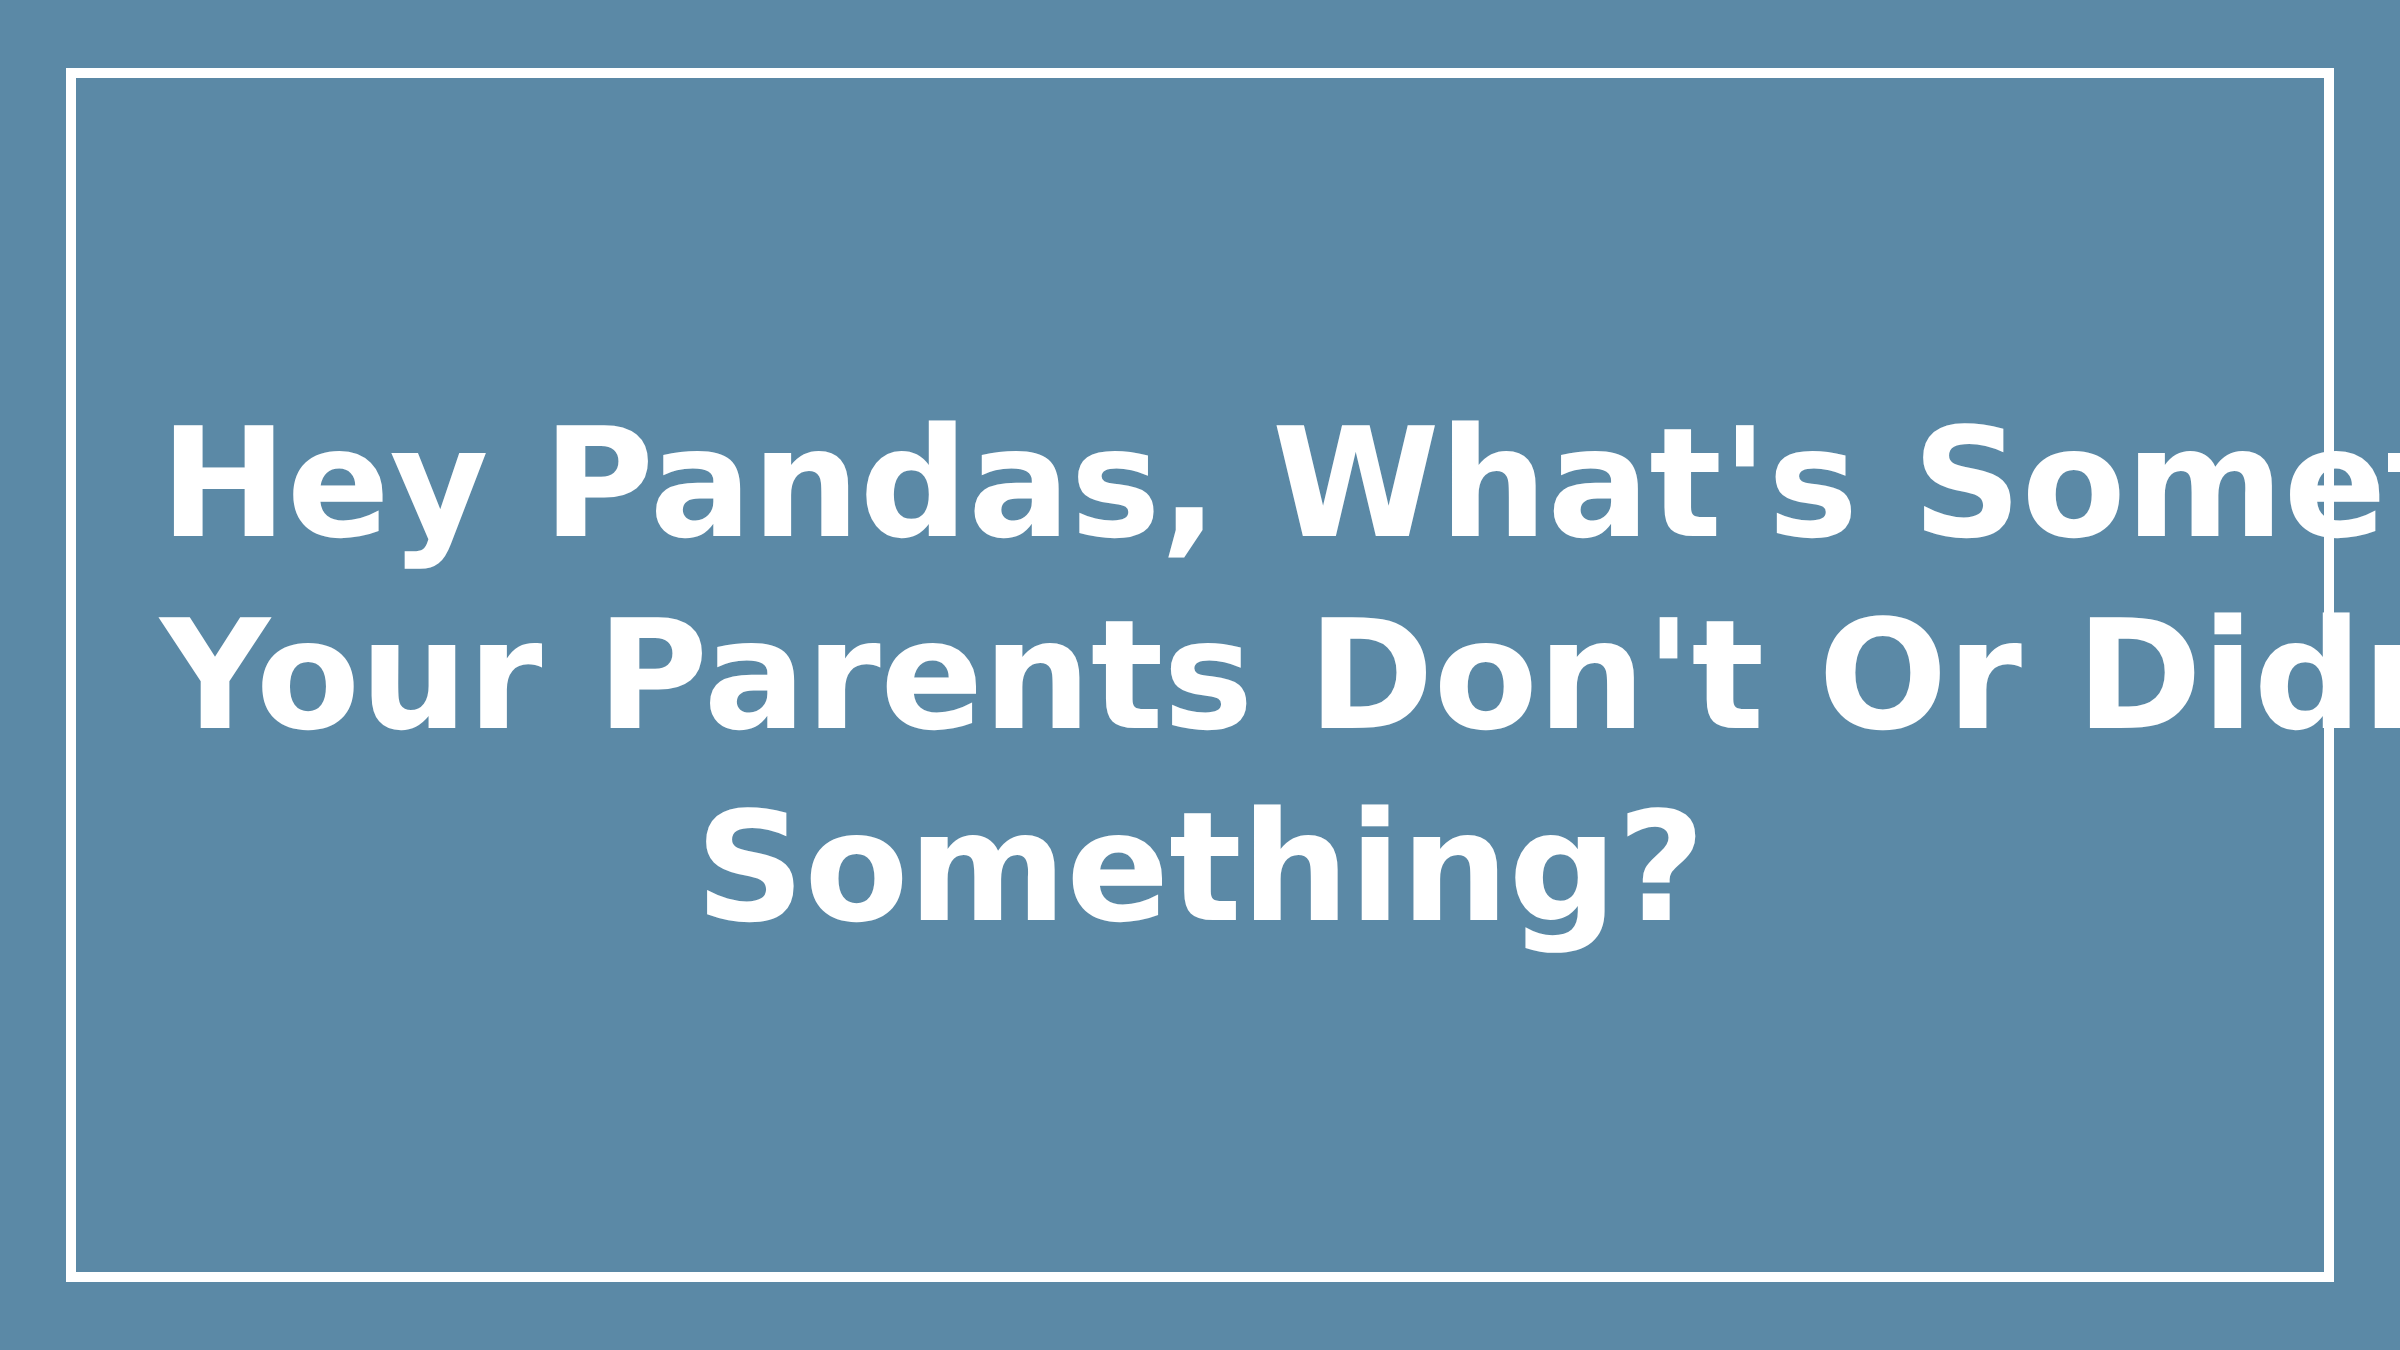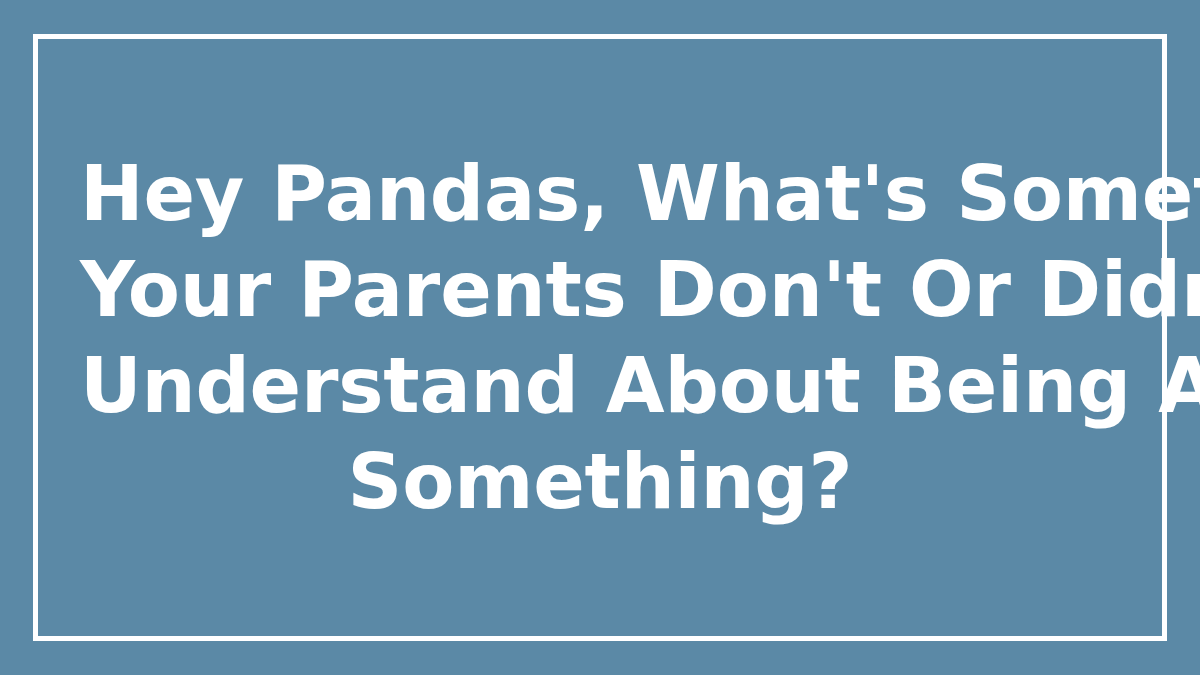--- a/index.html
+++ b/index.html
@@ -53,19 +53,18 @@
 </head>
 <body>
 
 <div id="poster">
 
   <div id="frame">
 
     <h1 id="headline">
       <span class="line">Hey Pandas, What's Something</span>
       <span class="line">Your Parents Don't Or Didn't</span>
-      <span class="line">Understand About Being A</span>
       <span class="line">Something?</span>
     </h1>
 
   </div>
 
 </div>
 
 </body></html>

